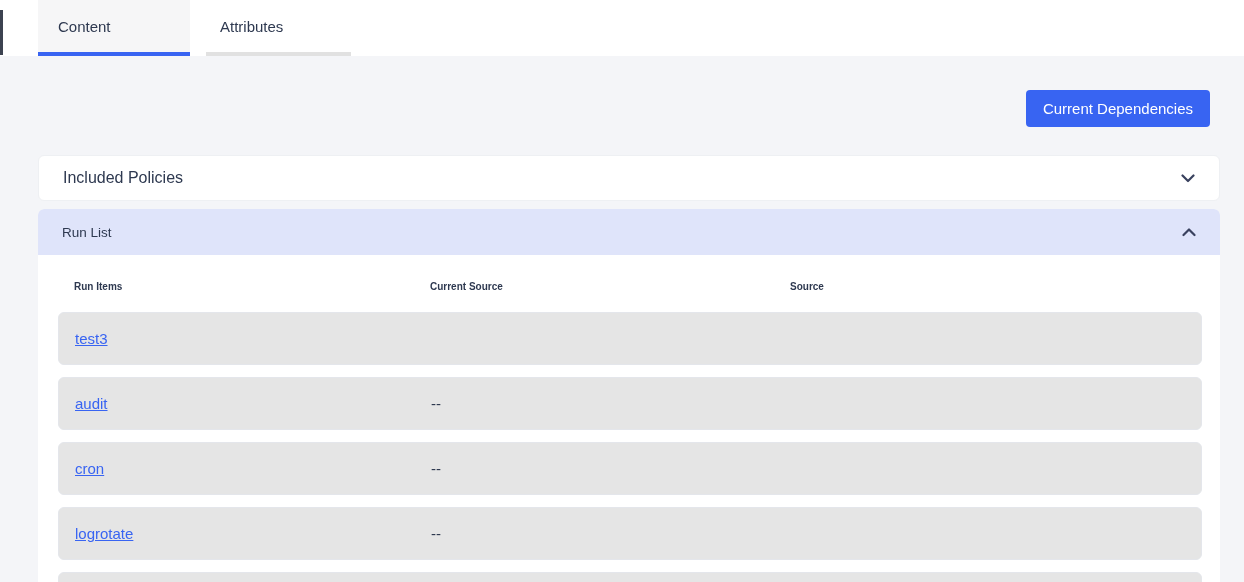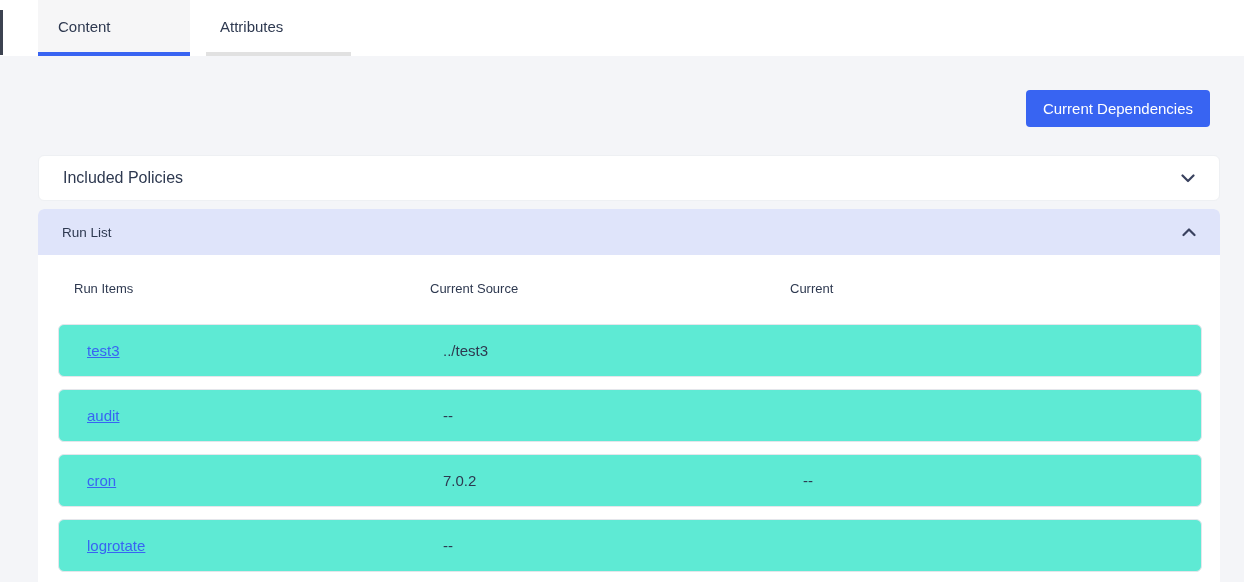--- a/index.html
+++ b/index.html
@@ -102,32 +102,32 @@
   }
 
   .grid3 {
     display: grid;
     grid-template-columns: 356px 360px 1fr;
     align-items: center;
   }
   .thead {
     margin: 0 18px 0 20px;
     padding: 26px 16px 16px 16px;
-    font-size: 13px;
-    font-weight: normal;
+    font-size: 10px;
+    font-weight: bold;
     color: #2e3950;
   }
   .row-card {
-    margin: 12px 18px 12px 20px;
+    margin: 4px 18px 12px 20px;
     height: 53px;
     border: 1px solid #e4e6eb;
     border-radius: 6px;
-    padding: 0 28px;
+    padding: 0 16px;
     font-size: 15px;
-    background: #5eead4;
+    background: #e5e5e5;
   }
   .row-card a {
     color: #3864f2;
     text-decoration: underline;
     cursor: pointer;
     justify-self: start;
   }
   .chev { flex: 0 0 auto; }
 </style>
 </head>
@@ -163,36 +163,34 @@
       <svg width="14" height="9" viewBox="0 0 14 9">
           <polyline points="1.5,7 7,1.5 12.5,7" fill="none" stroke="#39415e" stroke-width="2.2" stroke-linecap="round" stroke-linejoin="round"></polyline>
         </svg>
     </span>
   </div>
 
   <div class="runlist-body">
     <div class="thead grid3">
       <span>Run Items</span>
       <span>Current Source</span>
-      <span>Current</span>
+      <span>Source</span>
     </div>
 
     <div class="row-card grid3">
       <a>test3</a>
-      <span>../test3</span>
     </div>
 
     <div class="row-card grid3">
       <a>audit</a>
       <span>--</span>
     </div>
 
     <div class="row-card grid3">
       <a>cron</a>
-      <span>7.0.2</span>
       <span>--</span>
     </div>
 
     <div class="row-card grid3">
       <a>logrotate</a>
       <span>--</span>
     </div>
 
     <div class="row-card grid3"></div>
   </div>

